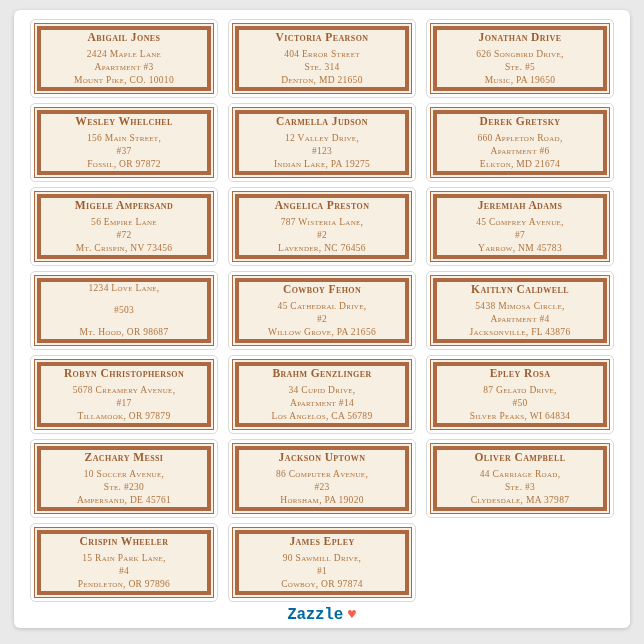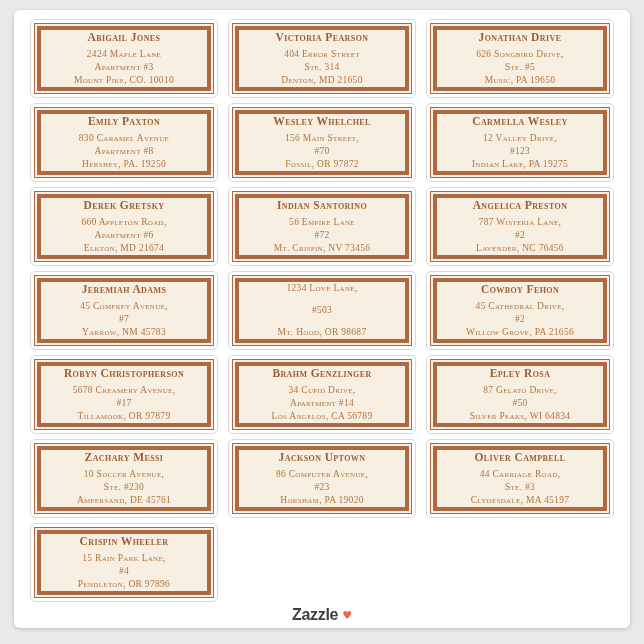--- a/index.html
+++ b/index.html
@@ -68,25 +68,25 @@
     color: #b0753f;
     white-space: nowrap;
   }
   .brand {
     position: absolute;
     left: 0; right: 0;
     bottom: 4px;
     text-align: center;
   }
   .brand .wordmark {
-    font-family: Liberation Sans, sans-serif;
+    font-family: Liberation Mono, monospace;
     font-weight: bold;
     font-size: 16px;
     letter-spacing: -0.3px;
-    color: #404040;
+    color: #0369a1;
   }
   .brand .heart {
     font-family: "DejaVu Sans", sans-serif;
     font-size: 11px;
     color: #f2604e;
     margin-left: 4px;
     vertical-align: 1px;
   }
 </style>
 </head>
@@ -120,46 +120,36 @@
     <div class="frame-outer">
       <div class="frame-inner">
         <div class="name">Jonathan Drive</div>
         <div class="addr">626 Songbird Drive,</div>
         <div class="addr">Ste. #5</div>
         <div class="addr">Music, PA 19650</div>
       </div>
     </div>
   </div>
 
-  <div class="sticker">
-    <div class="frame-outer">
-      <div class="frame-inner">
-        <div class="name">Emily Paxton</div>
-        <div class="addr">830 Caramel Avenue</div>
-        <div class="addr">Apartment #8</div>
-        <div class="addr">Hershey, PA. 19250</div>
-      </div>
-    </div>
-  </div>
 
   <div class="sticker">
     <div class="frame-outer">
       <div class="frame-inner">
         <div class="name">Wesley Whelchel</div>
         <div class="addr">156 Main Street,</div>
-        <div class="addr">#70</div>
+        <div class="addr">#37</div>
         <div class="addr">Fossil, OR 97872</div>
       </div>
     </div>
   </div>
 
   <div class="sticker">
     <div class="frame-outer">
       <div class="frame-inner">
-        <div class="name">Carmella Wesley</div>
+        <div class="name">Carmella Judson</div>
         <div class="addr">12 Valley Drive,</div>
         <div class="addr">#123</div>
         <div class="addr">Indian Lake, PA 19275</div>
       </div>
     </div>
   </div>
 
   <div class="sticker">
     <div class="frame-outer">
       <div class="frame-inner">
@@ -167,21 +157,21 @@
         <div class="addr">660 Appleton Road,</div>
         <div class="addr">Apartment #6</div>
         <div class="addr">Elkton, MD 21674</div>
       </div>
     </div>
   </div>
 
   <div class="sticker">
     <div class="frame-outer">
       <div class="frame-inner">
-        <div class="name">Indian Santorino</div>
+        <div class="name">Migele Ampersand</div>
         <div class="addr">56 Empire Lane</div>
         <div class="addr">#72</div>
         <div class="addr">Mt. Crispin, NV 73456</div>
       </div>
     </div>
   </div>
 
   <div class="sticker">
     <div class="frame-outer">
       <div class="frame-inner">
@@ -218,20 +208,30 @@
     <div class="frame-outer">
       <div class="frame-inner">
         <div class="name">Cowboy Fehon</div>
         <div class="addr">45 Cathedral Drive,</div>
         <div class="addr">#2</div>
         <div class="addr">Willow Grove, PA 21656</div>
       </div>
     </div>
   </div>
 
+  <div class="sticker">
+    <div class="frame-outer">
+      <div class="frame-inner">
+        <div class="name">Kaitlyn Caldwell</div>
+        <div class="addr">5438 Mimosa Circle,</div>
+        <div class="addr">Apartment #4</div>
+        <div class="addr">Jacksonville, FL 43876</div>
+      </div>
+    </div>
+  </div>
 
   <div class="sticker">
     <div class="frame-outer">
       <div class="frame-inner">
         <div class="name">Robyn Christopherson</div>
         <div class="addr">5678 Creamery Avenue,</div>
         <div class="addr">#17</div>
         <div class="addr">Tillamook, OR 97879</div>
       </div>
     </div>
@@ -280,33 +280,43 @@
       </div>
     </div>
   </div>
 
   <div class="sticker">
     <div class="frame-outer">
       <div class="frame-inner">
         <div class="name">Oliver Campbell</div>
         <div class="addr">44 Carriage Road,</div>
         <div class="addr">Ste. #3</div>
-        <div class="addr">Clydesdale, MA 45197</div>
+        <div class="addr">Clydesdale, MA 37987</div>
       </div>
     </div>
   </div>
 
   <div class="sticker">
     <div class="frame-outer">
       <div class="frame-inner">
         <div class="name">Crispin Wheeler</div>
         <div class="addr">15 Rain Park Lane,</div>
         <div class="addr">#4</div>
         <div class="addr">Pendleton, OR 97896</div>
       </div>
     </div>
   </div>
 
+  <div class="sticker">
+    <div class="frame-outer">
+      <div class="frame-inner">
+        <div class="name">James Epley</div>
+        <div class="addr">90 Sawmill Drive,</div>
+        <div class="addr">#1</div>
+        <div class="addr">Cowboy, OR 97874</div>
+      </div>
+    </div>
+  </div>
 </div>
   <div class="brand">
     <span class="wordmark">Zazzle</span><span class="heart">♥</span>
   </div>
 </div>
 
 </body></html>

